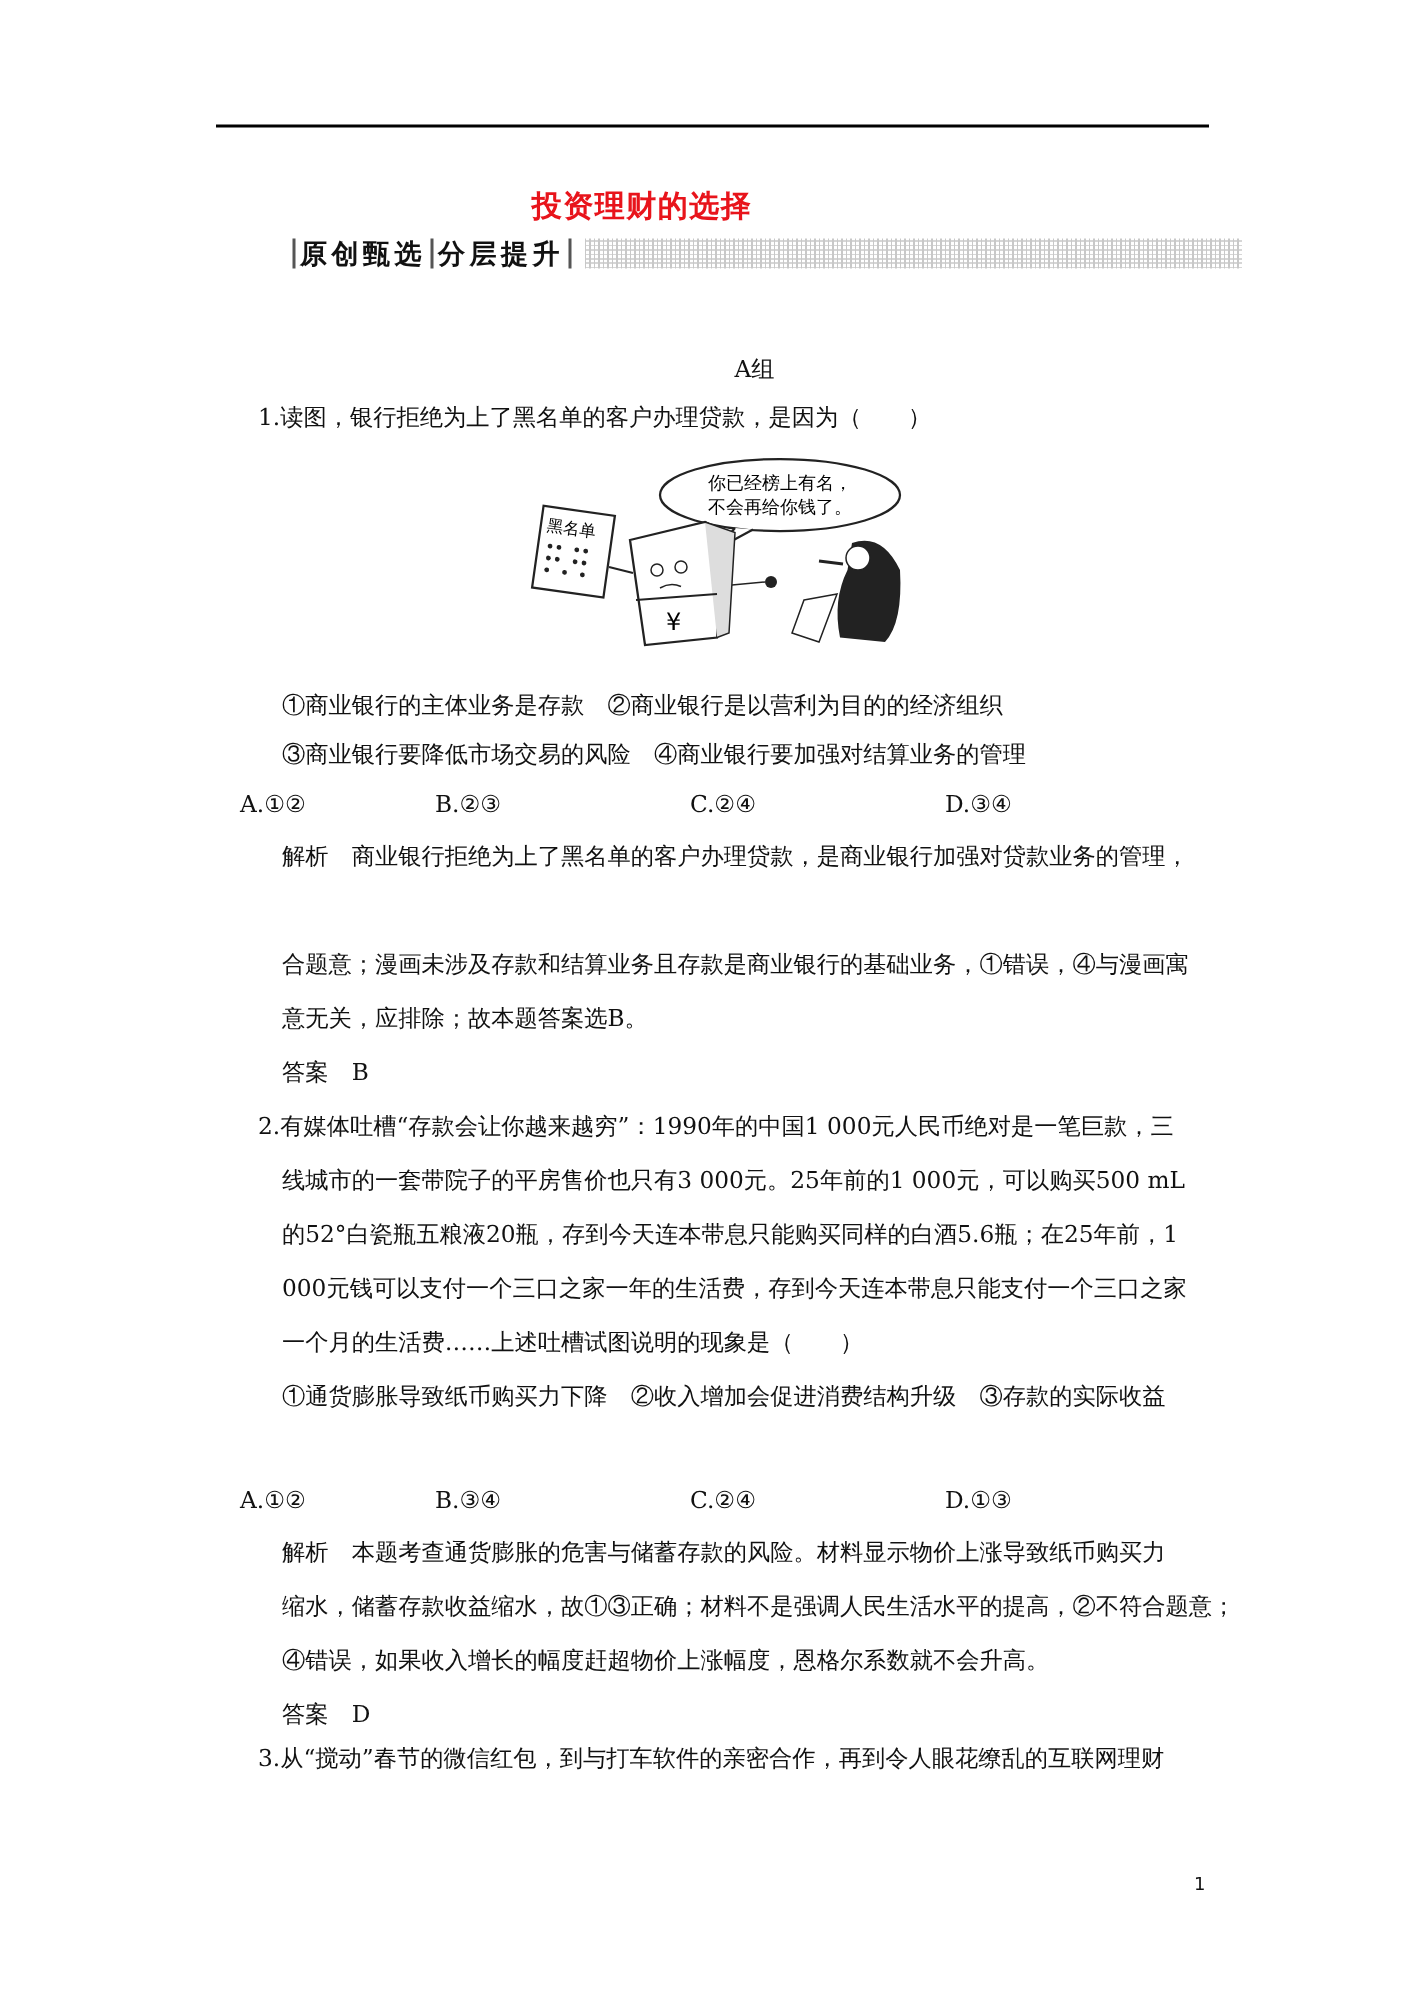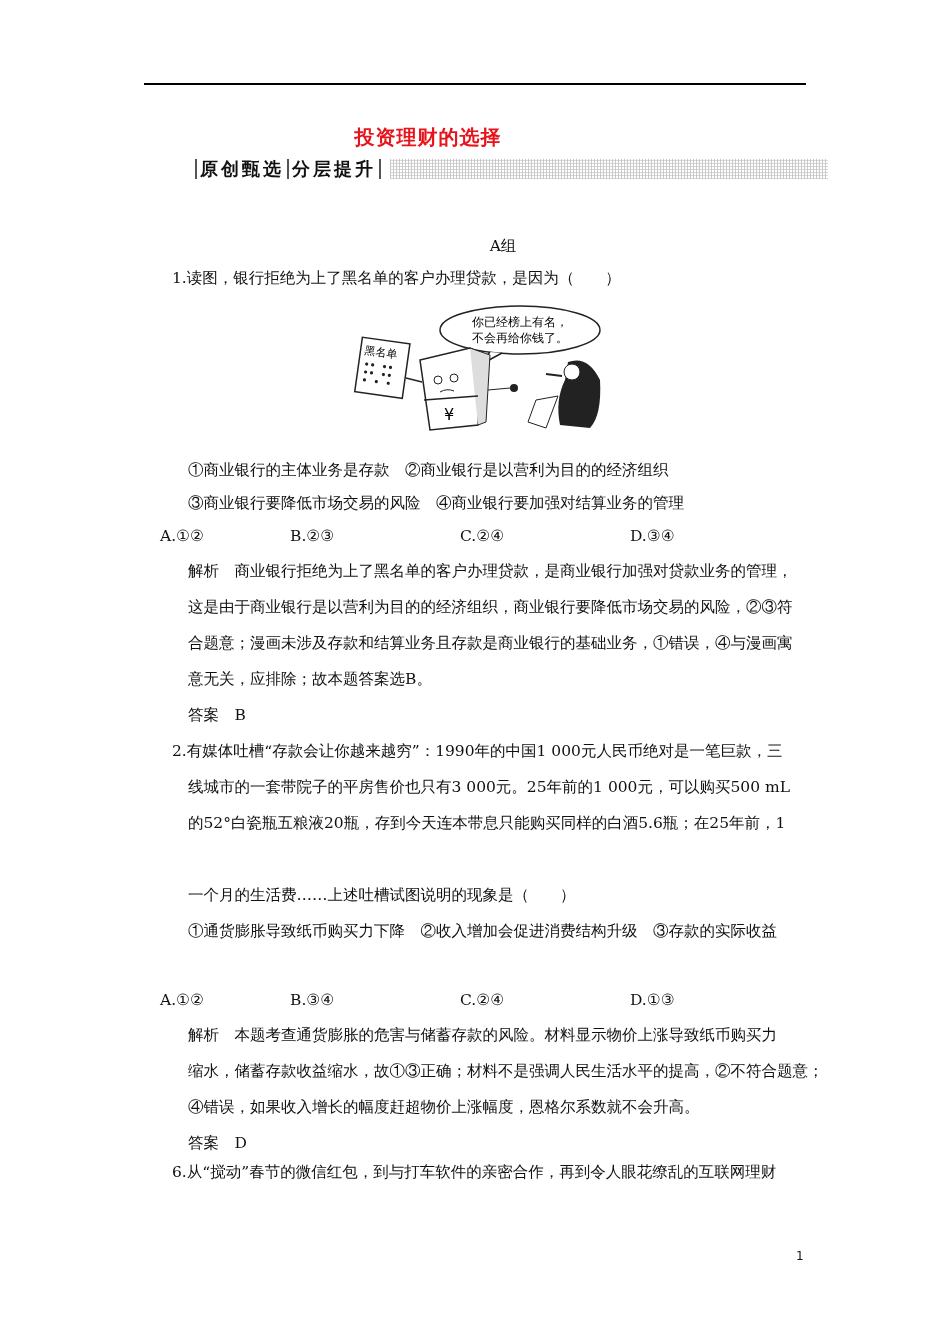--- a/index.html
+++ b/index.html
@@ -88,37 +88,37 @@
 
   <div class="line indent" style="top:460px">①商业银行的主体业务是存款　②商业银行是以营利为目的的经济组织</div>
   <div class="line indent" style="top:493px">③商业银行要降低市场交易的风险　④商业银行要加强对结算业务的管理</div>
   <div class="opts" style="top:526px">
     <span style="left:0">A.①②</span>
     <span style="left:130px">B.②③</span>
     <span style="left:300px">C.②④</span>
     <span style="left:470px">D.③④</span>
   </div>
   <div class="line indent" style="top:561px">解析　商业银行拒绝为上了黑名单的客户办理贷款，是商业银行加强对贷款业务的管理，</div>
-  <div class="line indent" style="top:597px">这是由于商业银行是以营利为目的的经济组织，商业银行要降低市场交易的风险，②③符</div>
   <div class="line indent" style="top:633px">合题意；漫画未涉及存款和结算业务且存款是商业银行的基础业务，①错误，④与漫画寓</div>
   <div class="line indent" style="top:669px">意无关，应排除；故本题答案选B。</div>
   <div class="line indent" style="top:705px">答案　B</div>
 
   <div class="line noindent" style="top:741px">2.有媒体吐槽“存款会让你越来越穷”：1990年的中国1 000元人民币绝对是一笔巨款，三</div>
   <div class="line indent" style="top:777px">线城市的一套带院子的平房售价也只有3 000元。25年前的1 000元，可以购买500 mL</div>
   <div class="line indent" style="top:813px">的52°白瓷瓶五粮液20瓶，存到今天连本带息只能购买同样的白酒5.6瓶；在25年前，1</div>
+  <div class="line indent" style="top:849px">000元钱可以支付一个三口之家一年的生活费，存到今天连本带息只能支付一个三口之家</div>
   <div class="line indent" style="top:885px">一个月的生活费……上述吐槽试图说明的现象是（　　）</div>
   <div class="line indent" style="top:921px">①通货膨胀导致纸币购买力下降　②收入增加会促进消费结构升级　③存款的实际收益</div>
   <div class="opts" style="top:990px">
     <span style="left:0">A.①②</span>
     <span style="left:130px">B.③④</span>
     <span style="left:300px">C.②④</span>
     <span style="left:470px">D.①③</span>
   </div>
   <div class="line indent" style="top:1025px">解析　本题考查通货膨胀的危害与储蓄存款的风险。材料显示物价上涨导致纸币购买力</div>
   <div class="line indent" style="top:1061px">缩水，储蓄存款收益缩水，故①③正确；材料不是强调人民生活水平的提高，②不符合题意；</div>
   <div class="line indent" style="top:1097px">④错误，如果收入增长的幅度赶超物价上涨幅度，恩格尔系数就不会升高。</div>
   <div class="line indent" style="top:1133px">答案　D</div>
 
-  <div class="line noindent" style="top:1162px">6.从“搅动”春节的微信红包，到与打车软件的亲密合作，再到令人眼花缭乱的互联网理财</div>
+  <div class="line noindent" style="top:1162px">3.从“搅动”春节的微信红包，到与打车软件的亲密合作，再到令人眼花缭乱的互联网理财</div>
 
   <div class="page-num">1</div>
 </div>
 
 </body></html>

